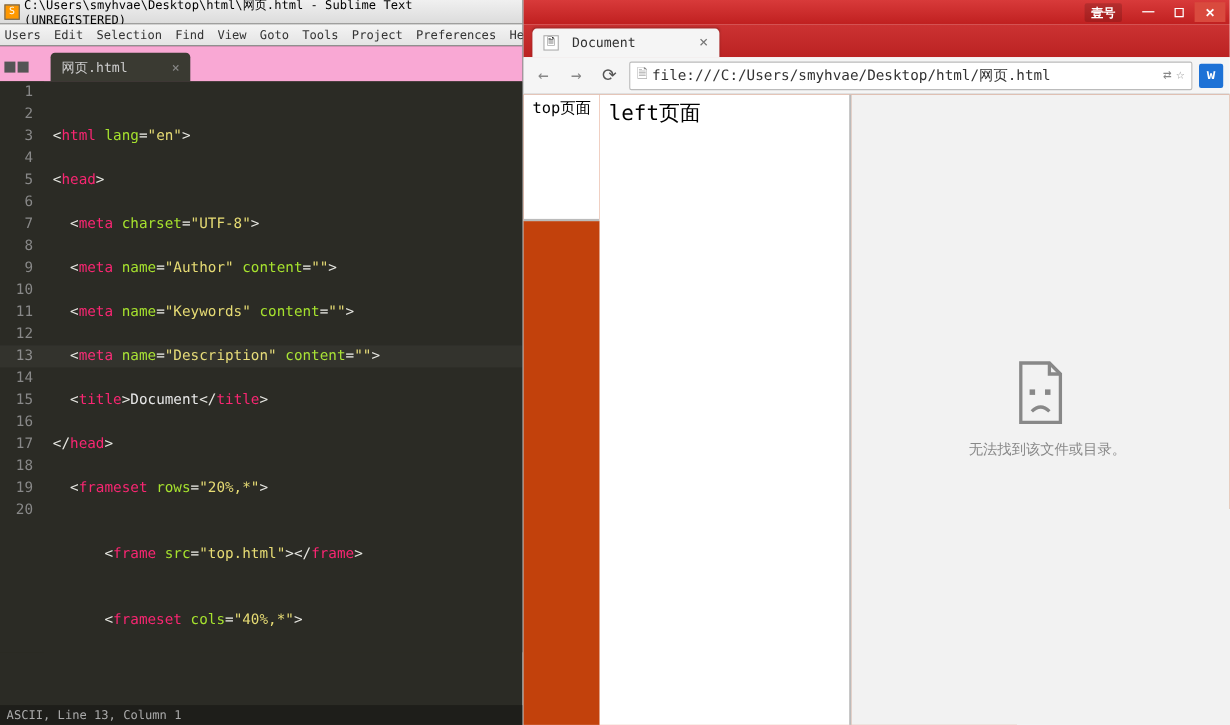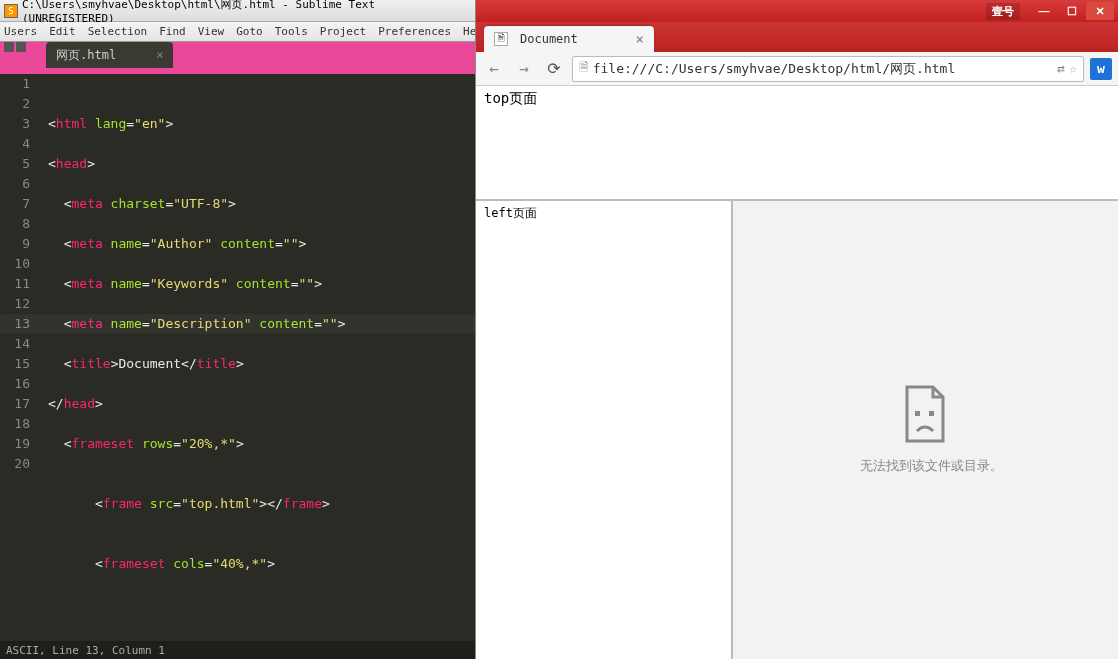--- a/index.html
+++ b/index.html
@@ -4,21 +4,21 @@
   <style>
     * { margin: 0; padding: 0; box-sizing: border-box; font-family: "Consolas", "Microsoft YaHei", monospace; }
     body { width: 1118px; height: 659px; display: flex; overflow: hidden; }
     
     
     .sublime { width: 475px; height: 100%; background: #2b2b25; display: flex; flex-direction: column; }
     .st-title { background: linear-gradient(#f0f0f0,#dcdcdc); height: 22px; display: flex; align-items: center; font-size: 11px; color: #000; padding: 0 4px; border-bottom: 1px solid #aaa; }
     .st-title .st-icon { width: 14px; height: 14px; background: #ff9800; margin-right: 4px; border: 1px solid #666; display:flex; align-items:center; justify-content:center; font-size:9px; color:#fff;}
     .st-menu { background: linear-gradient(#f4f4f4,#e4e4e4); height: 20px; display: flex; align-items: center; font-size: 11px; color: #333; padding: 0 4px; gap: 12px; border-bottom: 1px solid #999;}
     .st-menu span { cursor: default; }
-    .st-tabbar { background: #ec4899; height: 32px; display: flex; padding-left: 4px; gap: 0; }
+    .st-tabbar { background: #f9a8d4; height: 32px; display: flex; align-items: flex-end; padding-left: 4px; gap: 0; }
     .st-tab-icons { display:flex; gap:2px; padding-bottom:8px; margin-right:20px;}
     .st-tab-icons .sq { width:10px; height:10px; background:#555; }
     .st-tab { background: #3a3a32; color: #ccc; height: 26px; display: flex; align-items: center; padding: 0 10px; font-size: 12px; border-radius: 4px 4px 0 0; gap: 40px;}
     .st-tab .close { color: #888; font-size: 12px; }
     .st-code { flex: 1; background: #2b2b25; display: flex; font-size: 13px; line-height: 20px; overflow:hidden;}
     .st-gutter { background: #2b2b25; color: #888; text-align: right; width: 40px; padding: 0 10px 0 0; user-select: none;}
     .st-gutter .ln { height: 20px; }
     .st-lines { flex: 1; color: #e8e8e3; white-space: pre; padding-left: 8px; position:relative;}
     .st-lines .line-hl { position:absolute; left:-48px; right:0; height:20px; background: rgba(255,255,255,0.04); top:240px;}
     .tag { color: #f92672; }
@@ -41,24 +41,24 @@
     .br-tab .title { flex:1; margin-left:4px; color:#333;}
     .br-tab .close { color:#777; font-size:14px;}
     .br-toolbar { background: #f5f5f5; height: 34px; display: flex; align-items: center; padding: 0 6px; gap: 6px; border-bottom: 1px solid #ccc;}
     .nav-btn { width: 24px; height: 24px; display:flex; align-items:center; justify-content:center; color:#888; font-size:16px;}
     .nav-btn.enabled { color:#555;}
     .addr { flex:1; height: 26px; background:#fff; border:1px solid #bbb; border-radius:2px; display:flex; align-items:center; padding:0 6px; font-size:13px; gap:4px;}
     .addr .lock { color:#888; font-size:12px;}
     .addr-url { flex:1; color:#333; white-space:nowrap; overflow:hidden;}
     .addr .right-icons { display:flex; gap:4px; color:#888; font-size:13px;}
     .ext { width:22px; height:22px; background:#1e72d6; color:#fff; display:flex; align-items:center; justify-content:center; font-size:13px; font-weight:bold; border-radius:2px;}
-    .br-content { flex:1; background:#c2410c; display:flex; flex-direction:column;}
+    .br-content { flex:1; background:#c2410c; display:flex; flex-direction:row;}
     .frame-top { height: 20%; border-bottom: 2px solid #bbb; padding: 4px 8px; font-size: 14px; font-family: "SimSun", serif; background:#fff;}
     .frame-bottom { flex:1; display:flex;}
-    .frame-left { width: 40%; border-right: 2px solid #bbb; padding: 4px 8px; font-size: 12px; font-family: "SimSun", serif; background:#fff;}
+    .frame-left { width: 40%; border-right: 2px solid #bbb; padding: 4px 8px; font-size: 19px; font-family: "SimSun", serif; background:#fff;}
     .frame-right { flex:1; background:#f2f2f2; display:flex; flex-direction:column; align-items:center; justify-content:center; gap:12px; color:#888;}
     .sad-page { width:48px; height:60px;}
     .err-text { color:#888; font-size:13px;margin-left:12px;}
   </style>
 </head>
 <body>
 
 <div class="sublime">
   <div class="st-title">
     <div class="st-icon">S</div>

